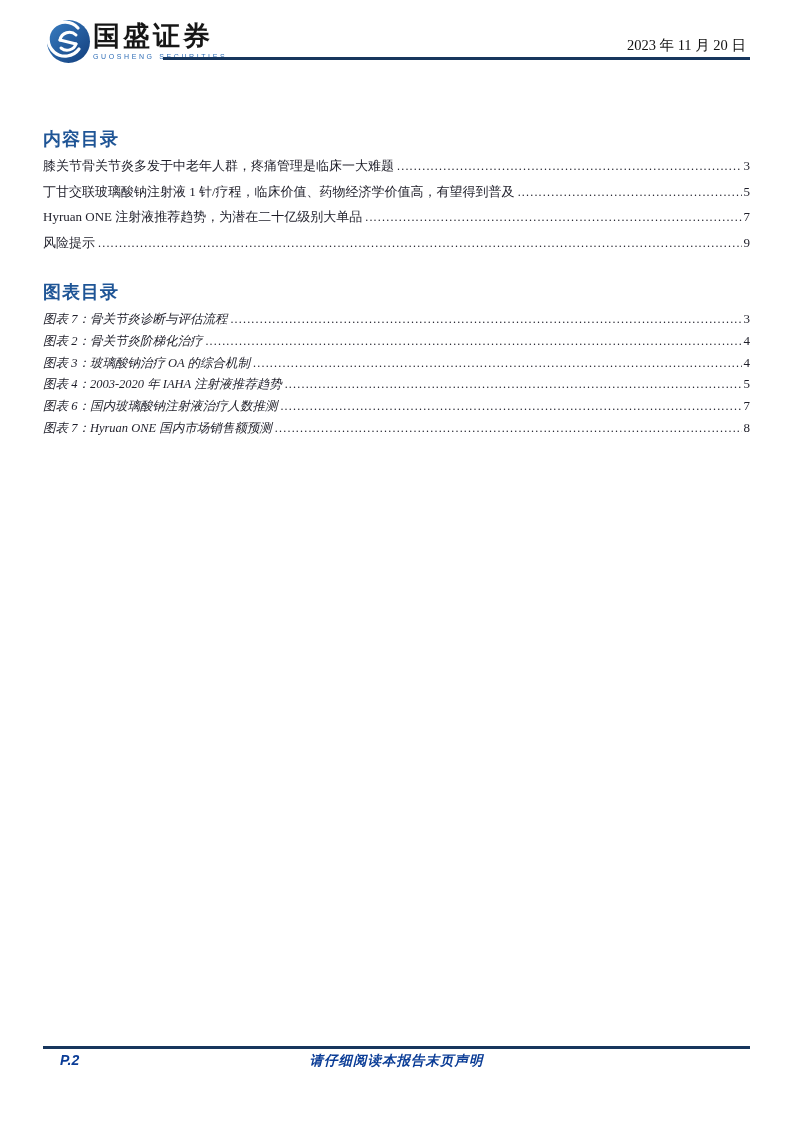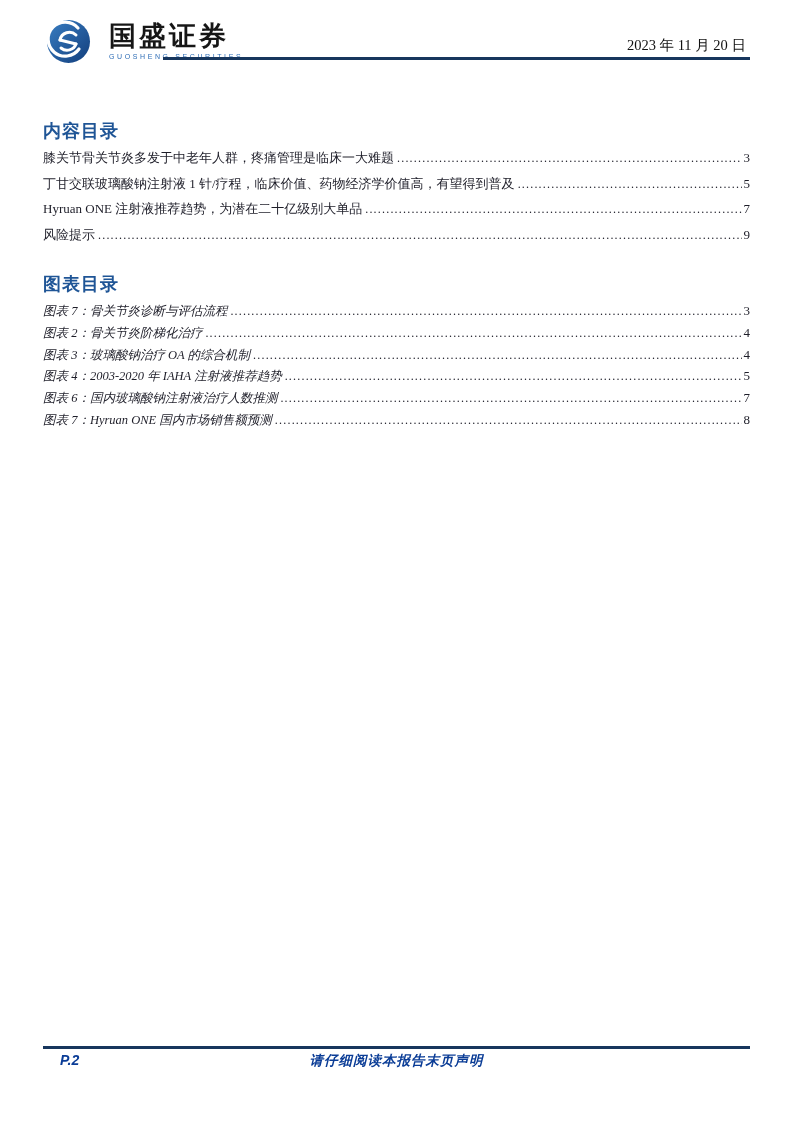--- a/index.html
+++ b/index.html
@@ -14,21 +14,21 @@
     overflow: hidden;
   }
 
   
   .brand {
     position: absolute;
     left: 45px;
     top: 18px;
     display: flex;
     align-items: center;
-    gap: 17px;
+    gap: 1px;
   }
   .brand-mark { width: 47px; height: 47px; display: block; }
   .brand-text { display: flex; flex-direction: column; line-height: 1; }
   .brand-cn {
     font-size: 27px;
     font-weight: bold;
     color: #161616;
     letter-spacing: 3px;
     font-family: "Liberation Serif", serif;
   }
@@ -64,20 +64,21 @@
     right: 43px;
     top: 118px;
   }
   .section-title {
     font-size: 18px;
     font-weight: bold;
     color: #1f5596;
     letter-spacing: 1px;
     line-height: 26px;
     font-family: "Liberation Serif", serif;
+    margin-top: 8px;
   }
   .toc-list { margin-top: 5px; }
   .fig-list  { margin-top: 6px; }
   .toc-row {
     display: flex;
     align-items: baseline;
     font-size: 13px;
     color: #1d1d28;
     height: 25.5px;
     cursor: pointer;

